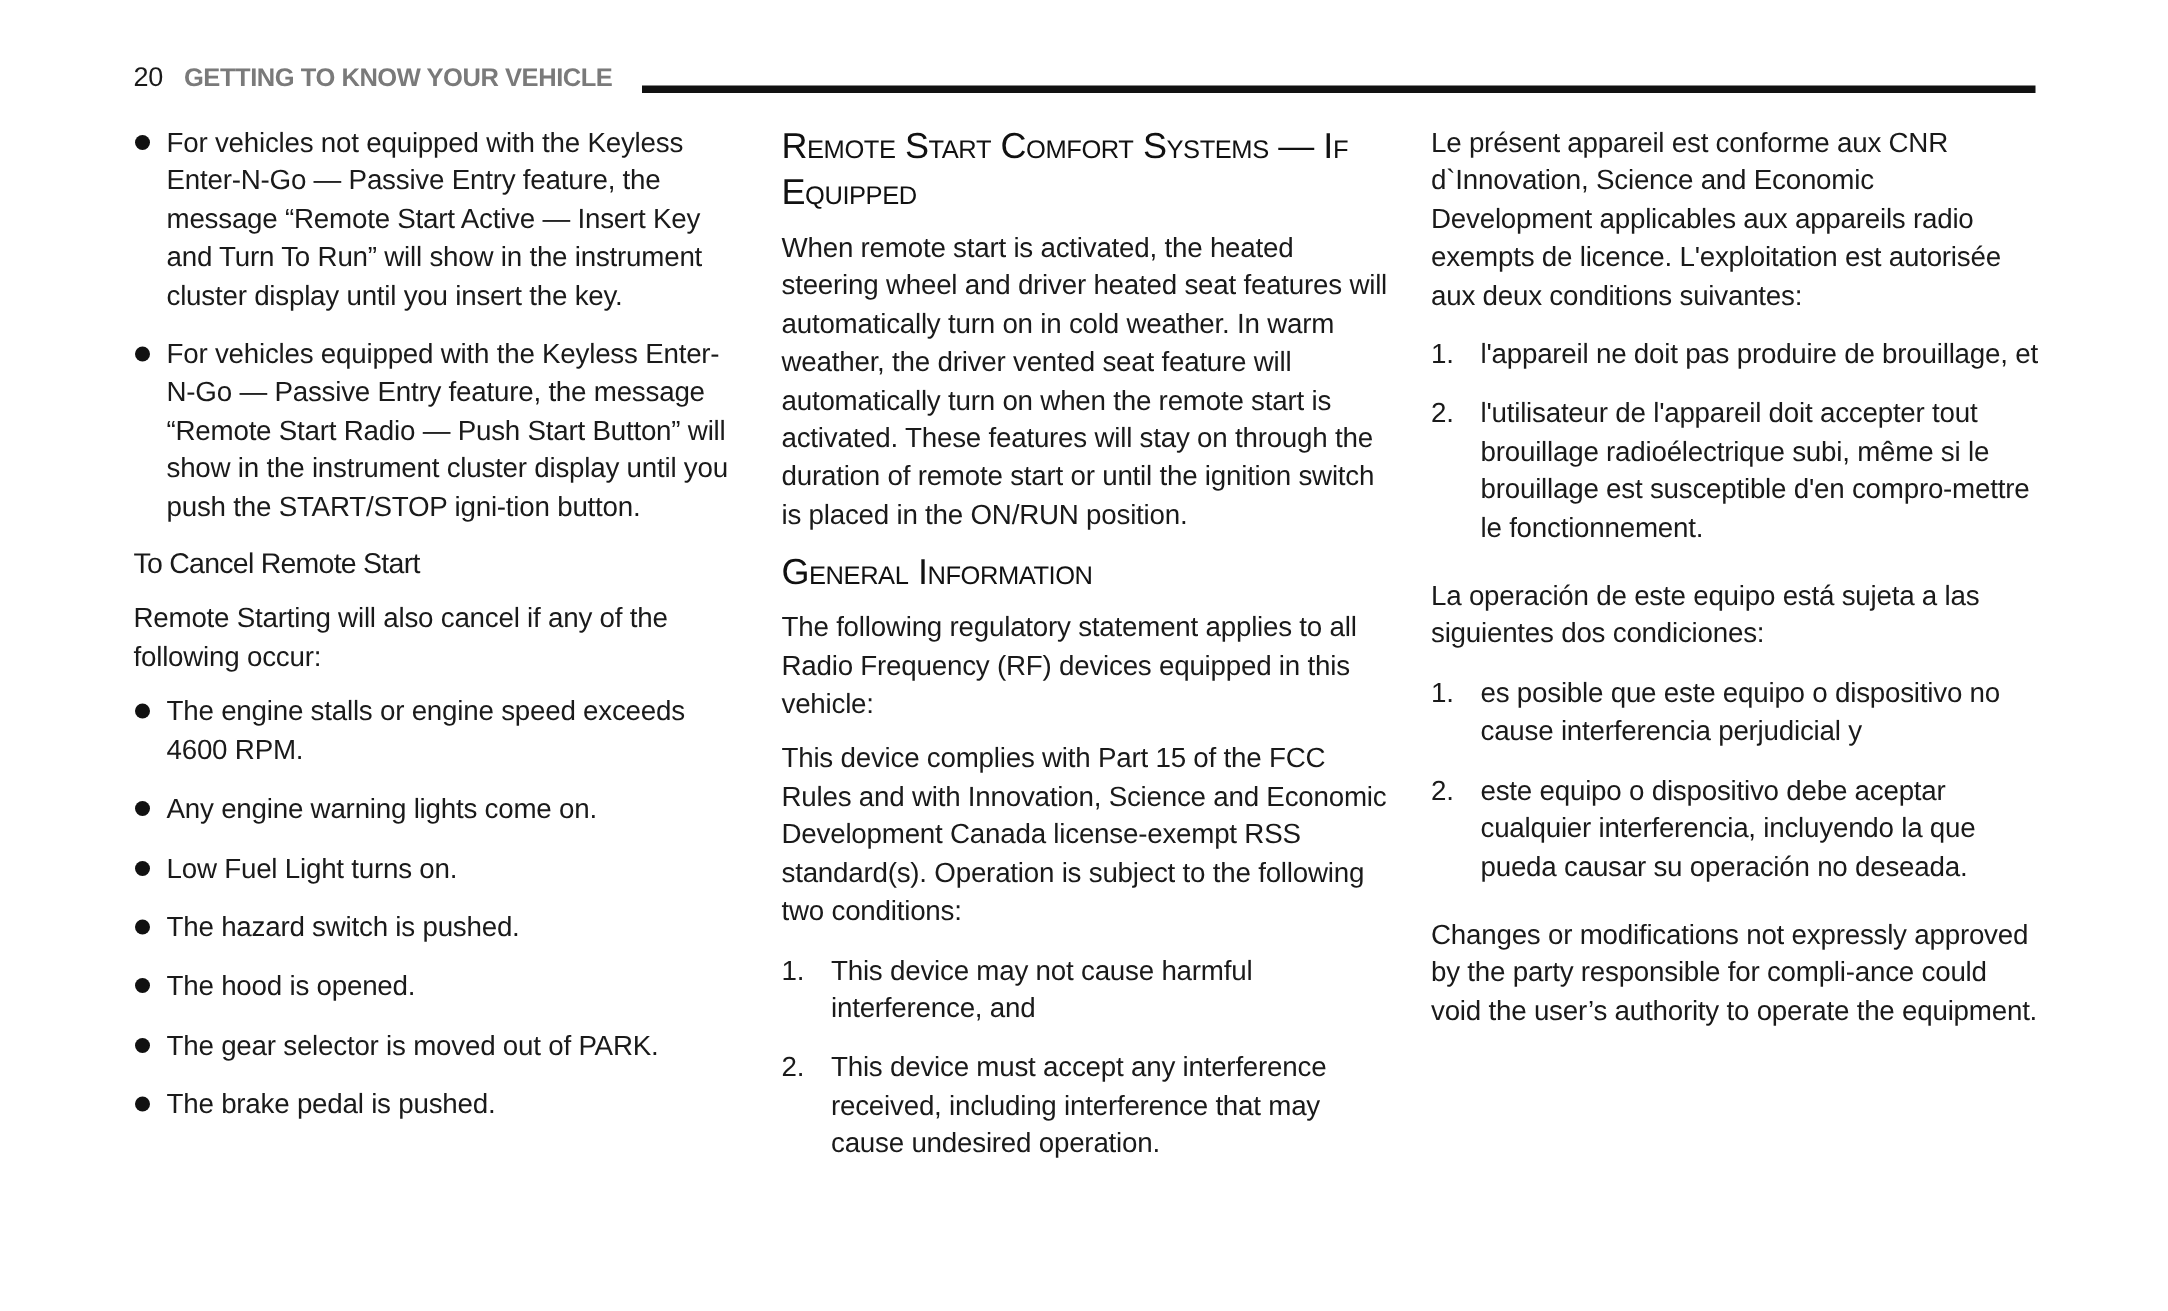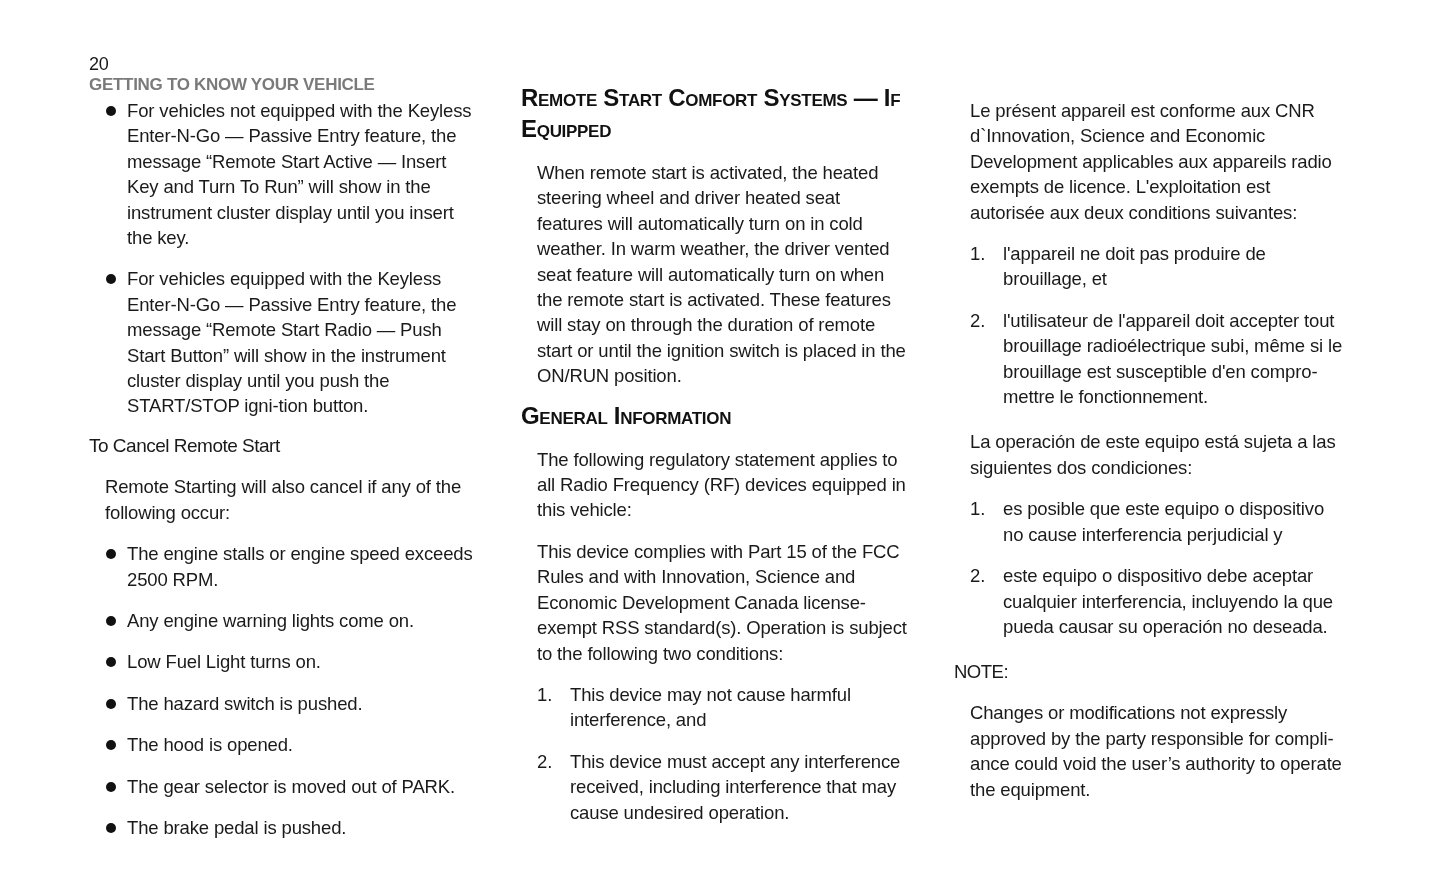--- a/index.html
+++ b/index.html
@@ -2,48 +2,48 @@
 <html><head>
 <meta charset="utf-8">
 <style>
   html, body { margin: 0; padding: 0; background: #ffffff; }
   body {
     width: 1445px; height: 874px; position: relative; overflow: hidden;
     font-family: "Liberation Sans", "DejaVu Sans", sans-serif;
     color: #1a1a1a;
   }
   .header {
-    position: absolute; top: 54px; left: 89px; right: 88px; height: 24px;
-    display: flex; align-items: flex-start; flex-direction: column;
+    position: absolute; top: 38px; left: 89px; right: 88px; height: 24px;
+    display: flex; align-items: flex-end;
   }
   .page-num { font-size: 18px; color: #1a1a1a; margin-right: 14px; letter-spacing: -0.2px; }
   .section-title { font-size: 17px; color: #7a7a7a; letter-spacing: -0.3px; white-space: nowrap; font-weight: bold; }
   .header-rule { flex: 1; height: 5px; background: #111; margin-left: 20px; margin-top: 8px; }
 
   .col { position: absolute; top: 82px; }
   .col1 { left: 89px; width: 405px; }
   .col2 { left: 521px; width: 405px; }
   .col3 { left: 954px; width: 405px; }
 
-  p, li { font-size: 18.5px; line-height: 25.4px; margin: 16px; letter-spacing: -0.15px; }
+  p, li { font-size: 18.5px; line-height: 25.4px; margin: 0; letter-spacing: -0.15px; }
   .bullets { list-style: none; padding: 0; margin: 0; }
   .bullets li { position: relative; padding-left: 22px; margin-bottom: 14px; }
   .bullet-dot {
     position: absolute; left: 1px; top: 8px; width: 10px; height: 10px; border-radius: 50%; background: #111;
   }
   .numbered { list-style: none; padding: 0; margin: 0; }
   .numbered li { position: relative; padding-left: 33px; margin-bottom: 14px; }
   .num { position: absolute; left: 0; top: 0; }
 
   .subhead { font-size: 19px; font-weight: normal; margin: 4px 0 10px 0; letter-spacing: -0.5px; }
   .para { margin-bottom: 11px; }
 
   .heading {
     font-family: "Liberation Sans", "DejaVu Sans", sans-serif;
-    font-weight: bold; font-variant: small-caps; font-size: 24px; line-height: 31px;
+    font-weight: normal; font-variant: small-caps; font-size: 24px; line-height: 31px;
     margin: 0 0 8px 0; letter-spacing: -0.3px; color: #111;
   }
   .note-label { font-size: 18.5px; line-height: 25px; letter-spacing: -0.5px; }
 </style>
 </head>
 <body>
 
 <div class="header">
   <span class="page-num">20</span>
   <span class="section-title">GETTING TO KNOW YOUR VEHICLE</span>
@@ -51,21 +51,21 @@
 </div>
 
 <div class="col col1">
   <ul class="bullets">
     <li><span class="bullet-dot"></span><span>For vehicles not equipped with the Keyless Enter-N-Go — Passive Entry feature, the message “Remote Start Active — Insert Key and Turn To Run” will show in the instrument cluster display until you insert the key.</span></li>
     <li><span class="bullet-dot"></span><span>For vehicles equipped with the Keyless Enter-N-Go — Passive Entry feature, the message “Remote Start Radio — Push Start Button” will show in the instrument cluster display until you push the START/STOP igni-tion button.</span></li>
   </ul>
   <p class="subhead">To Cancel Remote Start</p>
   <p class="para">Remote Starting will also cancel if any of the following occur:</p>
   <ul class="bullets">
-    <li><span class="bullet-dot"></span><span>The engine stalls or engine speed exceeds 2500 RPM.</span></li>
+    <li><span class="bullet-dot"></span><span>The engine stalls or engine speed exceeds 4600 RPM.</span></li>
     <li><span class="bullet-dot"></span><span>Any engine warning lights come on.</span></li>
     <li><span class="bullet-dot"></span><span>Low Fuel Light turns on.</span></li>
     <li><span class="bullet-dot"></span><span>The hazard switch is pushed.</span></li>
     <li><span class="bullet-dot"></span><span>The hood is opened.</span></li>
     <li><span class="bullet-dot"></span><span>The gear selector is moved out of PARK.</span></li>
     <li><span class="bullet-dot"></span><span>The brake pedal is pushed.</span></li>
   </ul>
 </div>
 
 <div class="col col2">
@@ -84,15 +84,14 @@
   <p class="para" style="margin-bottom:14px;">Le présent appareil est conforme aux CNR d`Innovation, Science and Economic Development applicables aux appareils radio exempts de licence. L'exploitation est autorisée aux deux conditions suivantes:</p>
   <ol class="numbered">
     <li><span class="num">1.</span><span>l'appareil ne doit pas produire de brouillage, et</span></li>
     <li style="margin-bottom:20px;"><span class="num">2.</span><span>l'utilisateur de l'appareil doit accepter tout brouillage radioélectrique subi, même si le brouillage est susceptible d'en compro-mettre le fonctionnement.</span></li>
   </ol>
   <p class="para" style="margin-bottom:14px;">La operación de este equipo está sujeta a las siguientes dos condiciones:</p>
   <ol class="numbered">
     <li><span class="num">1.</span><span>es posible que este equipo o dispositivo no cause interferencia perjudicial y</span></li>
     <li style="margin-bottom:20px;"><span class="num">2.</span><span>este equipo o dispositivo debe aceptar cualquier interferencia, incluyendo la que pueda causar su operación no deseada.</span></li>
   </ol>
-  <div class="note-label">NOTE:</div>
   <p>Changes or modifications not expressly approved by the party responsible for compli-ance could void the user’s authority to operate the equipment.</p>
 </div>
 
 </body></html>

